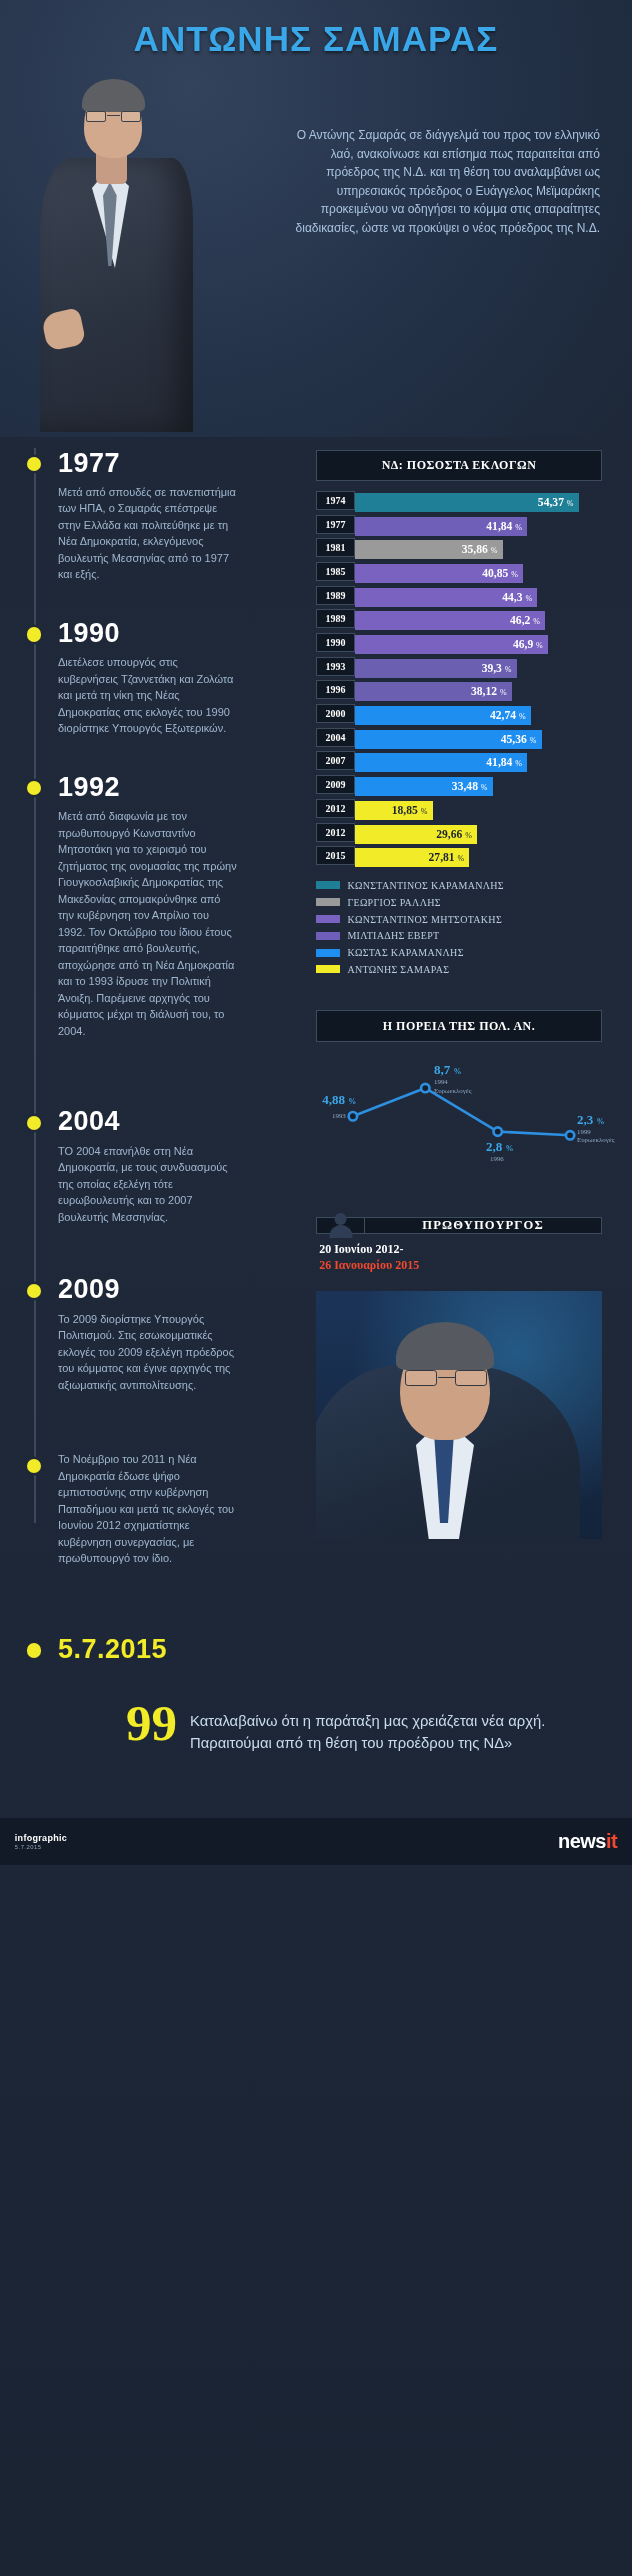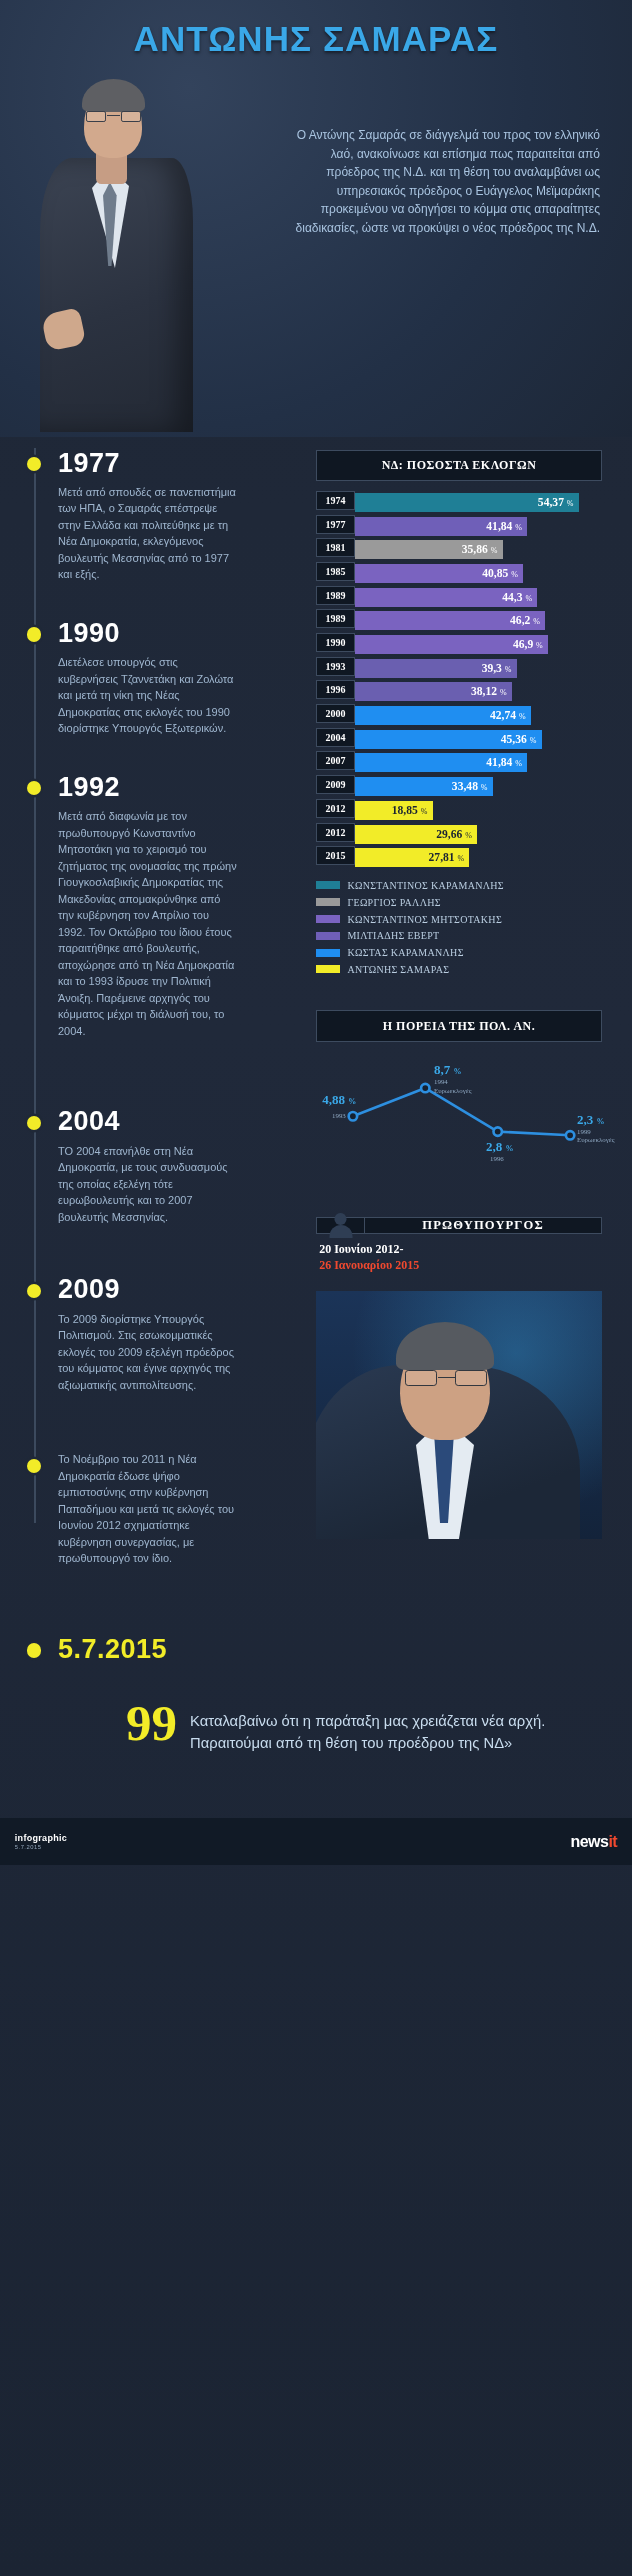--- a/index.html
+++ b/index.html
@@ -427,21 +427,21 @@
   }
   .footer .brand1 small {
     display: block;
     font-size: 5.8px;
     font-weight: normal;
     color: #93a6ba;
     letter-spacing: 0.5px;
   }
   .footer .brand2 {
     margin-left: auto;
-    font-size: 16px;
+    font-size: 20px;
     font-weight: bold;
     color: #ffffff;
     letter-spacing: -0.5px;
   }
   .footer .brand2 em {
     font-style: normal;
     color: #f0492f;
   }
 
   

